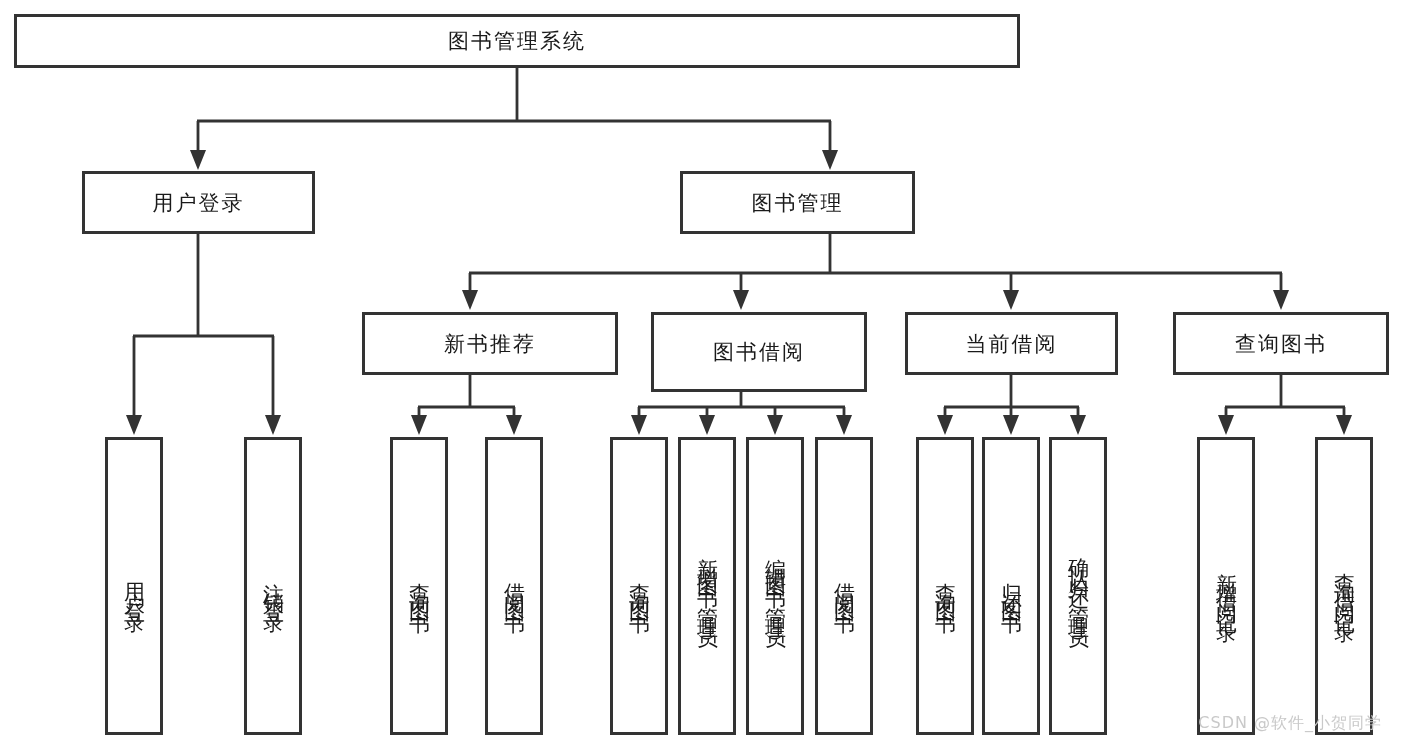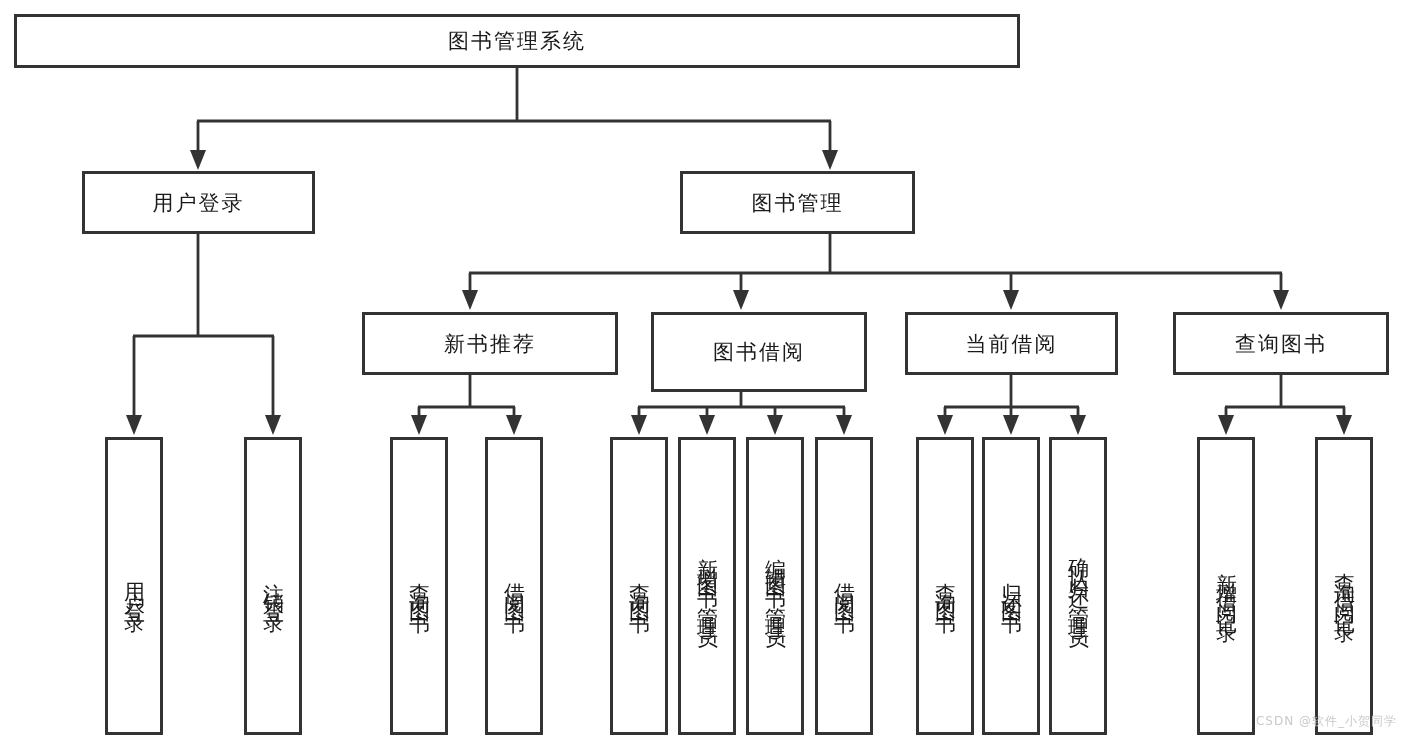--- a/index.html
+++ b/index.html
@@ -19,21 +19,21 @@
   .n-l3-0{left:362px;top:312px;width:256px;height:63px;}
   .n-l3-1{left:633px;top:312px;width:216px;height:80px;margin-left:18px;}
   .n-l3-2{left:905px;top:312px;width:213px;height:63px;}
   .n-l3-3{left:1173px;top:312px;width:216px;height:63px;}
   .leaf{top:437px;width:58px;height:298px;}
   .n-ul-0{left:105px;} .n-ul-1{left:244px;}
   .n-nb-0{left:390px;} .n-nb-1{left:485px;}
   .n-bb-0{left:610px;} .n-bb-1{left:678px;} .n-bb-2{left:746px;} .n-bb-3{left:815px;}
   .n-cb-0{left:916px;} .n-cb-1{left:982px;} .n-cb-2{left:1049px;}
   .n-br-0{left:1197px;} .n-br-1{left:1315px;}
-  .watermark{position:absolute;right:8px;top:713px;z-index:3;font-size:12px;
+  .watermark{position:absolute;right:23px;top:713px;z-index:3;font-size:16px;
              letter-spacing:1px;color:#c9c9c9;white-space:nowrap;}
 </style>
 </head>
 <body>
 
 <div class="stage">
 
   <svg class="connectors" viewBox="0 0 1405 747" xmlns="http://www.w3.org/2000/svg">
     <g stroke="#333333" stroke-width="2.8" fill="none">
       <path d="M517 68 L517 121 M197 121 L831 121 M198 121 L198 158 M830 121 L830 158"></path>

